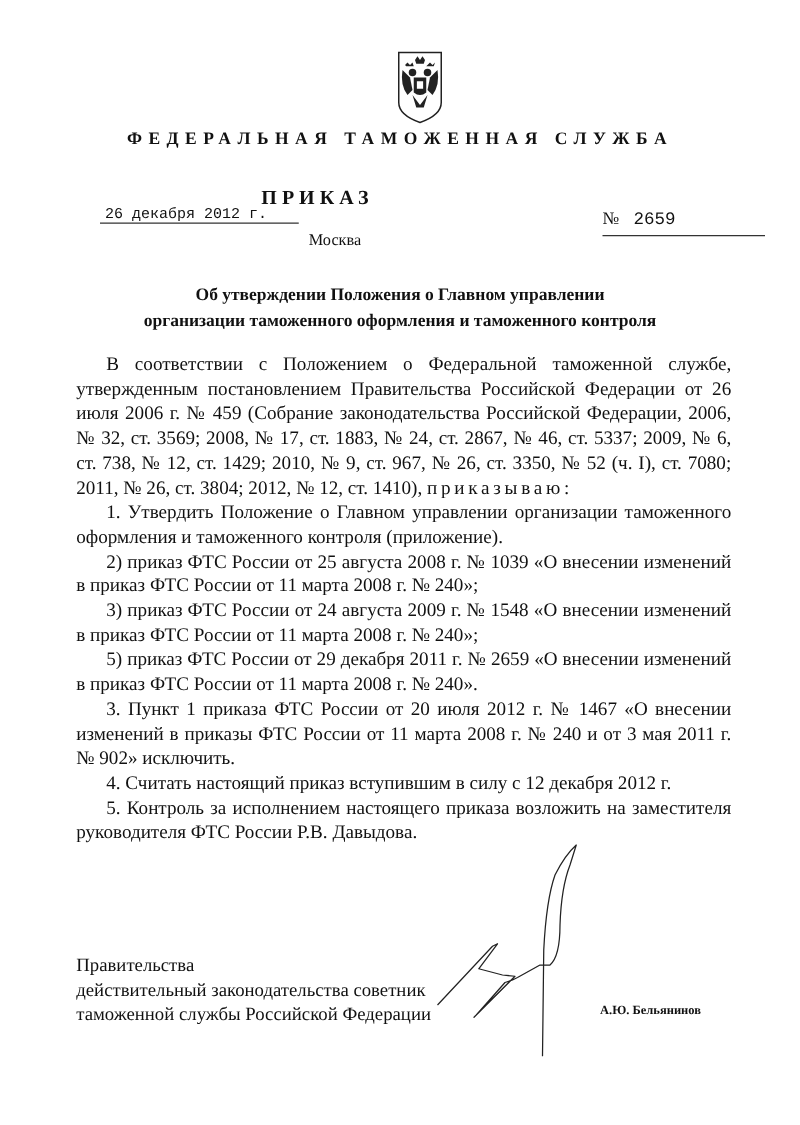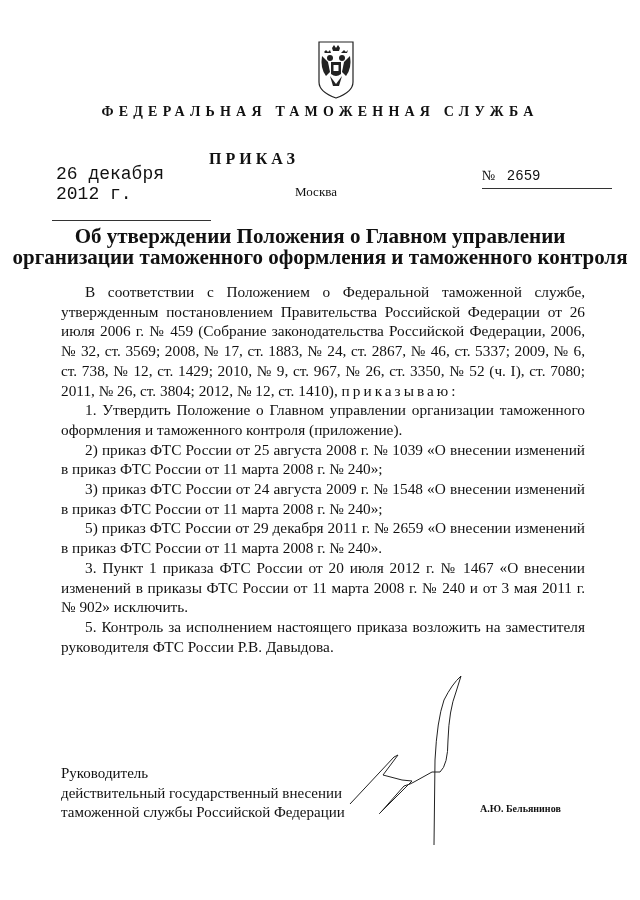--- a/index.html
+++ b/index.html
@@ -1,26 +1,26 @@
 <!DOCTYPE html>
 <html><head>
 <meta charset="utf-8">
 <style>
   html, body { margin: 0; padding: 0; background: #ffffff; }
   body { width: 640px; height: 900px; position: relative; overflow: hidden; color: #111; font-family: "Liberation Serif", serif; }
   .abs { position: absolute; }
   .emblem { left: 316px; top: 38px; width: 40px; height: 66px; }
   .agency { left: 0; width: 640px; top: 104px; text-align: center; font-size: 14px; font-weight: bold; letter-spacing: 5.2px; }
   .order-title { left: 0; width: 508px; top: 150px; text-align: center; font-size: 16px; font-weight: bold; letter-spacing: 4px; }
-  .date { left: 52px; top: 164px; width: 155px; font-family: "Liberation Mono", monospace; font-size: 18px; border-bottom: 1px solid #333; padding-bottom: 16px; padding-left: 4px; }
+  .date { left: 80px; top: 164px; width: 155px; font-family: "Liberation Mono", monospace; font-size: 12px; border-bottom: 1px solid #333; padding-bottom: 0; padding-left: 4px; }
   .num { left: 465px; top: 168px; width: 130px; font-size: 14px; border-bottom: 1px solid #333; padding-bottom: 4px; margin-left: 17px; }
   .num .no { font-family: "Liberation Serif", serif; margin-right: 8px; }
   .num .val { font-family: "Liberation Mono", monospace; }
-  .city { left: 0; width: 536px; top: 184px; text-align: center; font-size: 13px; padding-left: 48px; }
-  .subject { left: 0; width: 640px; top: 226px; text-align: center; font-size: 21px; font-weight: bold; line-height: 21px; }
+  .city { left: 0; width: 536px; top: 184px; text-align: center; font-size: 13px; }
+  .subject { left: 0; width: 640px; top: 226px; text-align: center; font-size: 14px; font-weight: bold; line-height: 21px; }
   .body { left: 61px; top: 282px; width: 524px; font-size: 15.3px; line-height: 19.7px; text-align: justify; }
   .body p { margin: 0; text-indent: 24px; text-align: justify; }
   .spaced { letter-spacing: 3px; }
   .signer { left: 61px; top: 764px; font-size: 15px; line-height: 19.5px; }
   .signer-name { left: 480px; top: 803px; font-size: 10px; font-weight: bold; }
   .signature { left: 0; top: 0; width: 640px; height: 900px; pointer-events: none; }
 </style>
 </head>
 <body>
 
@@ -60,25 +60,26 @@
   <div>организации таможенного оформления и таможенного контроля</div>
 </div>
 
 <div class="abs body">
   <p><span>В соответствии с Положением о Федеральной таможенной службе, утвержденным постановлением Правительства Российской Федерации от 26 июля 2006 г. № 459 (Собрание законодательства Российской Федерации, 2006, № 32, ст. 3569; 2008, № 17, ст. 1883, № 24, ст. 2867, № 46, ст. 5337; 2009, № 6, ст. 738, № 12, ст. 1429; 2010, № 9, ст. 967, № 26, ст. 3350, № 52 (ч. I), ст. 7080; 2011, № 26, ст. 3804; 2012, № 12, ст. 1410), </span><span class="spaced">приказываю:</span></p>
   <p>1. Утвердить Положение о Главном управлении организации таможенного оформления и таможенного контроля (приложение).</p>
   <p>2) приказ ФТС России от 25 августа 2008 г. № 1039 «О внесении изменений в приказ ФТС России от 11 марта 2008 г. № 240»;</p>
   <p>3) приказ ФТС России от 24 августа 2009 г. № 1548 «О внесении изменений в приказ ФТС России от 11 марта 2008 г. № 240»;</p>
   <p>5) приказ ФТС России от 29 декабря 2011 г. № 2659 «О внесении изменений в приказ ФТС России от 11 марта 2008 г. № 240».</p>
   <p>3. Пункт 1 приказа ФТС России от 20 июля 2012 г. № 1467 «О внесении изменений в приказы ФТС России от 11 марта 2008 г. № 240 и от 3 мая 2011 г. № 902» исключить.</p>
+  <p>4. Считать настоящий приказ вступившим в силу с 12 декабря 2012 г.</p>
   <p>5. Контроль за исполнением настоящего приказа возложить на заместителя руководителя ФТС России Р.В. Давыдова.</p>
 </div>
 
 <div class="abs signer">
-  <div>Руководитель</div>
-  <div>действительный государственный внесении</div>
+  <div>Правительства</div>
+  <div>действительный законодательства советник</div>
   <div>таможенной службы Российской Федерации</div>
 </div>
 <div class="abs signer-name">А.Ю. Бельянинов</div>
 
 <svg class="abs signature" viewBox="0 0 640 900">
   <path d="M350 804 L394 757 L398 755 L383 775 L402 780 L412 781 L385 808 Q376 817 381 812 L404 786 L410 784 L414 782 L432 772 L440 772 Q448 765 448 740 Q449 710 456 692 L461 676 Q452 684 444 700 Q437 720 435 760 L434 845" fill="none" stroke="#222" stroke-width="1" stroke-linejoin="round"></path>
 </svg>
 
 </body></html>

